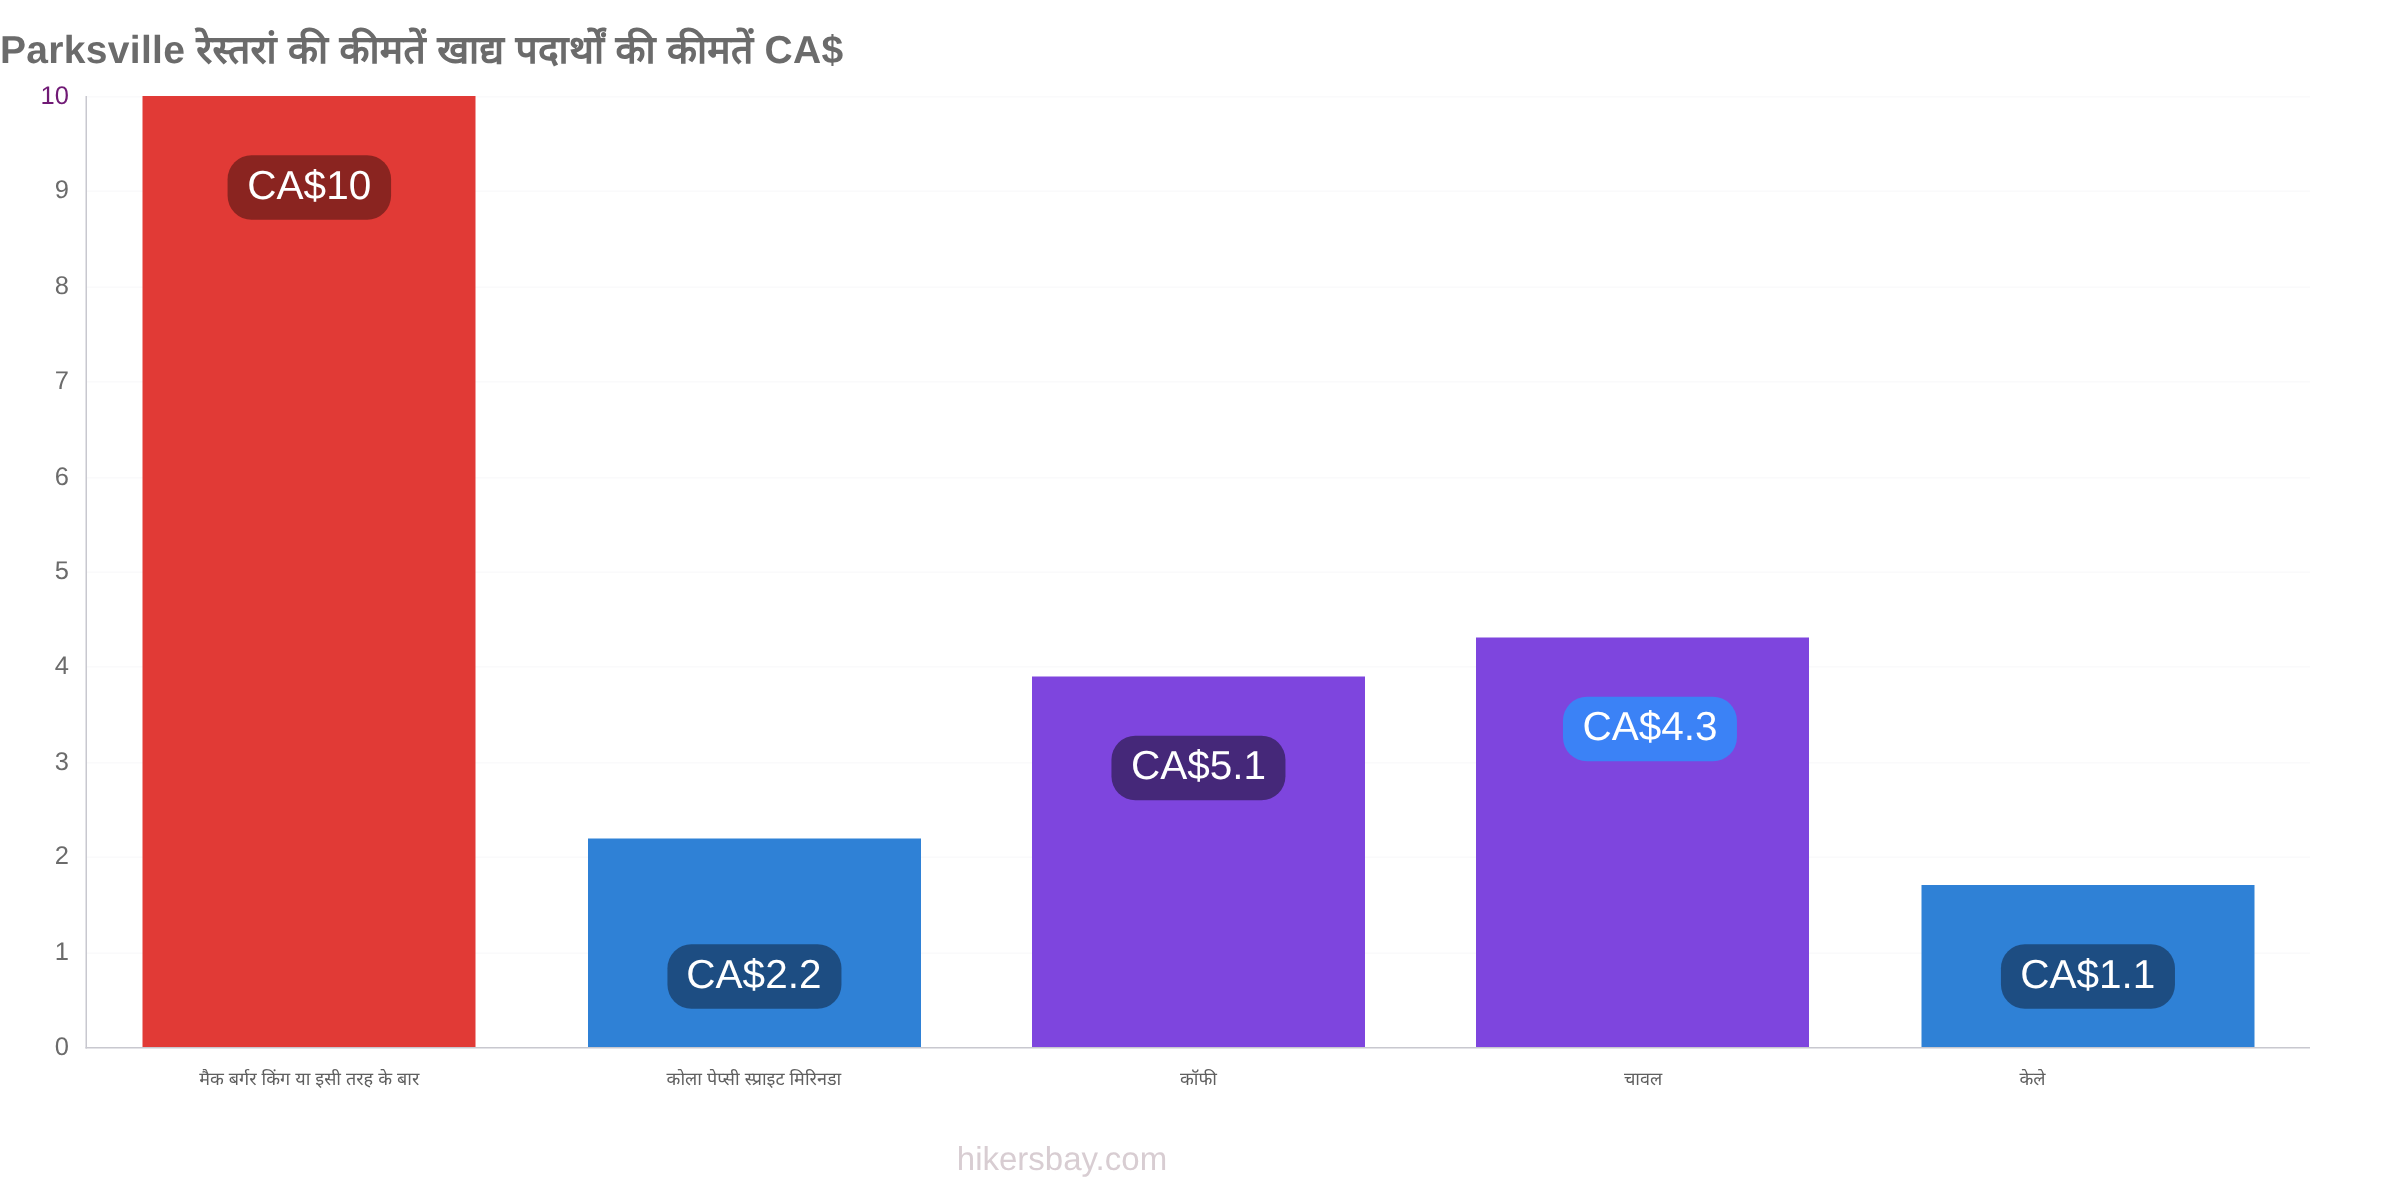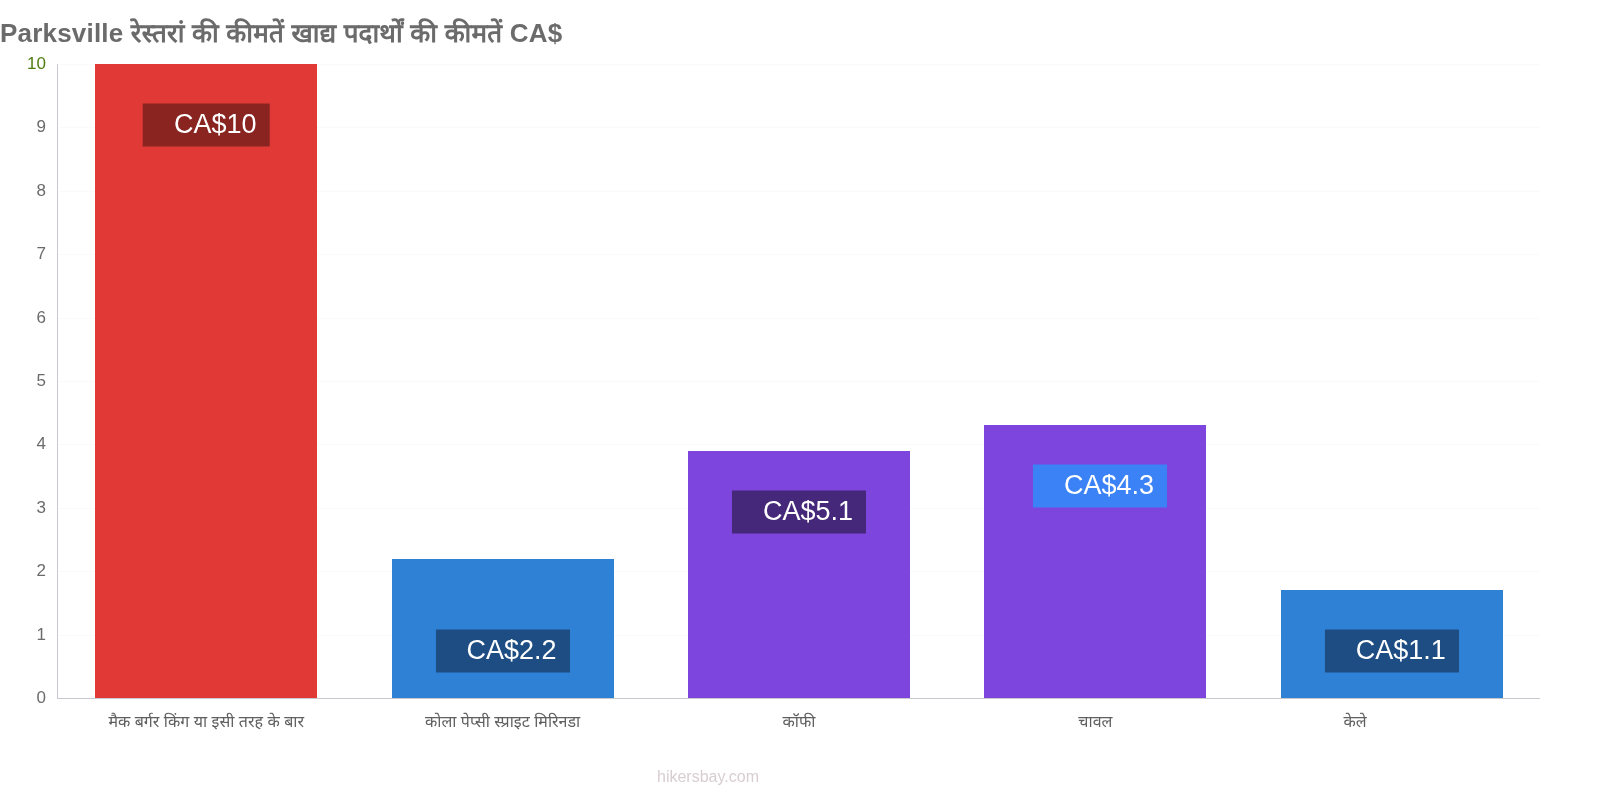--- a/index.html
+++ b/index.html
@@ -82,47 +82,47 @@
   .bar {
     position: absolute;
     bottom: 0;
     box-sizing: border-box;
   }
 
   
   .value-label {
     position: absolute;
     transform: translate(-50%, -50%);
-    padding: 7px 13px 9px 31px;
-    border-radius: 0;
+    padding: 7px 13px 9px 13px;
+    border-radius: 16px;
     color: #ffffff;
     font-size: 27px;
     line-height: 1;
     white-space: nowrap;
   }
 
   
   .xtick {
     position: absolute;
     top: 710px;
     transform: translateX(-50%);
-    font-size: 16px;
+    font-size: 12px;
     color: #5f5f5f;
     white-space: nowrap;
     text-align: center;
   }
 
   
   .footer-watermark {
     position: absolute;
     bottom: 14px;
     left: 0;
     width: 1416px;
     text-align: center;
-    font-size: 16px;
+    font-size: 22px;
     color: #d8cdd2;
     white-space: nowrap;
   }
 </style>
 </head>
 <body>
 
 <div id="app">
 
   <div class="chart-title">Parksville रेस्तरां की कीमतें खाद्य पदार्थों की कीमतें CA$</div>
@@ -143,21 +143,21 @@
       <div class="ytick-wrap" style="top: 698px; color: rgb(107, 107, 107);">0</div>
       <div class="ytick-wrap" style="top: 634.6px; color: rgb(107, 107, 107);">1</div>
       <div class="ytick-wrap" style="top: 571.2px; color: rgb(107, 107, 107);">2</div>
       <div class="ytick-wrap" style="top: 507.8px; color: rgb(107, 107, 107);">3</div>
       <div class="ytick-wrap" style="top: 444.4px; color: rgb(107, 107, 107);">4</div>
       <div class="ytick-wrap" style="top: 381px; color: rgb(107, 107, 107);">5</div>
       <div class="ytick-wrap" style="top: 317.6px; color: rgb(107, 107, 107);">6</div>
       <div class="ytick-wrap" style="top: 254.2px; color: rgb(107, 107, 107);">7</div>
       <div class="ytick-wrap" style="top: 190.8px; color: rgb(107, 107, 107);">8</div>
       <div class="ytick-wrap" style="top: 127.4px; color: rgb(107, 107, 107);">9</div>
-      <div class="ytick-wrap" style="top: 64px; color: #4d7c0f;">10</div>
+      <div class="ytick-wrap" style="top: 64px; color: #701a75;">10</div>
     </div>
 
   <div class="axis-y-line"></div>
   <div class="axis-x-line"></div>
 
   <div class="plot-area" id="plot-area">
       <div class="bar" style="left: 37.2px; width: 222px; height: 634px; background: rgb(225, 58, 54);"></div>
       <div class="value-label" style="left: 148.2px; top: 61px; background: rgb(138, 36, 32);">CA$10</div>
       <div class="bar" style="left: 333.6px; width: 222px; height: 139.48px; background: rgb(47, 129, 214);"></div>
       <div class="value-label" style="left: 444.6px; top: 587px; background: rgb(29, 77, 130);">CA$2.2</div>

